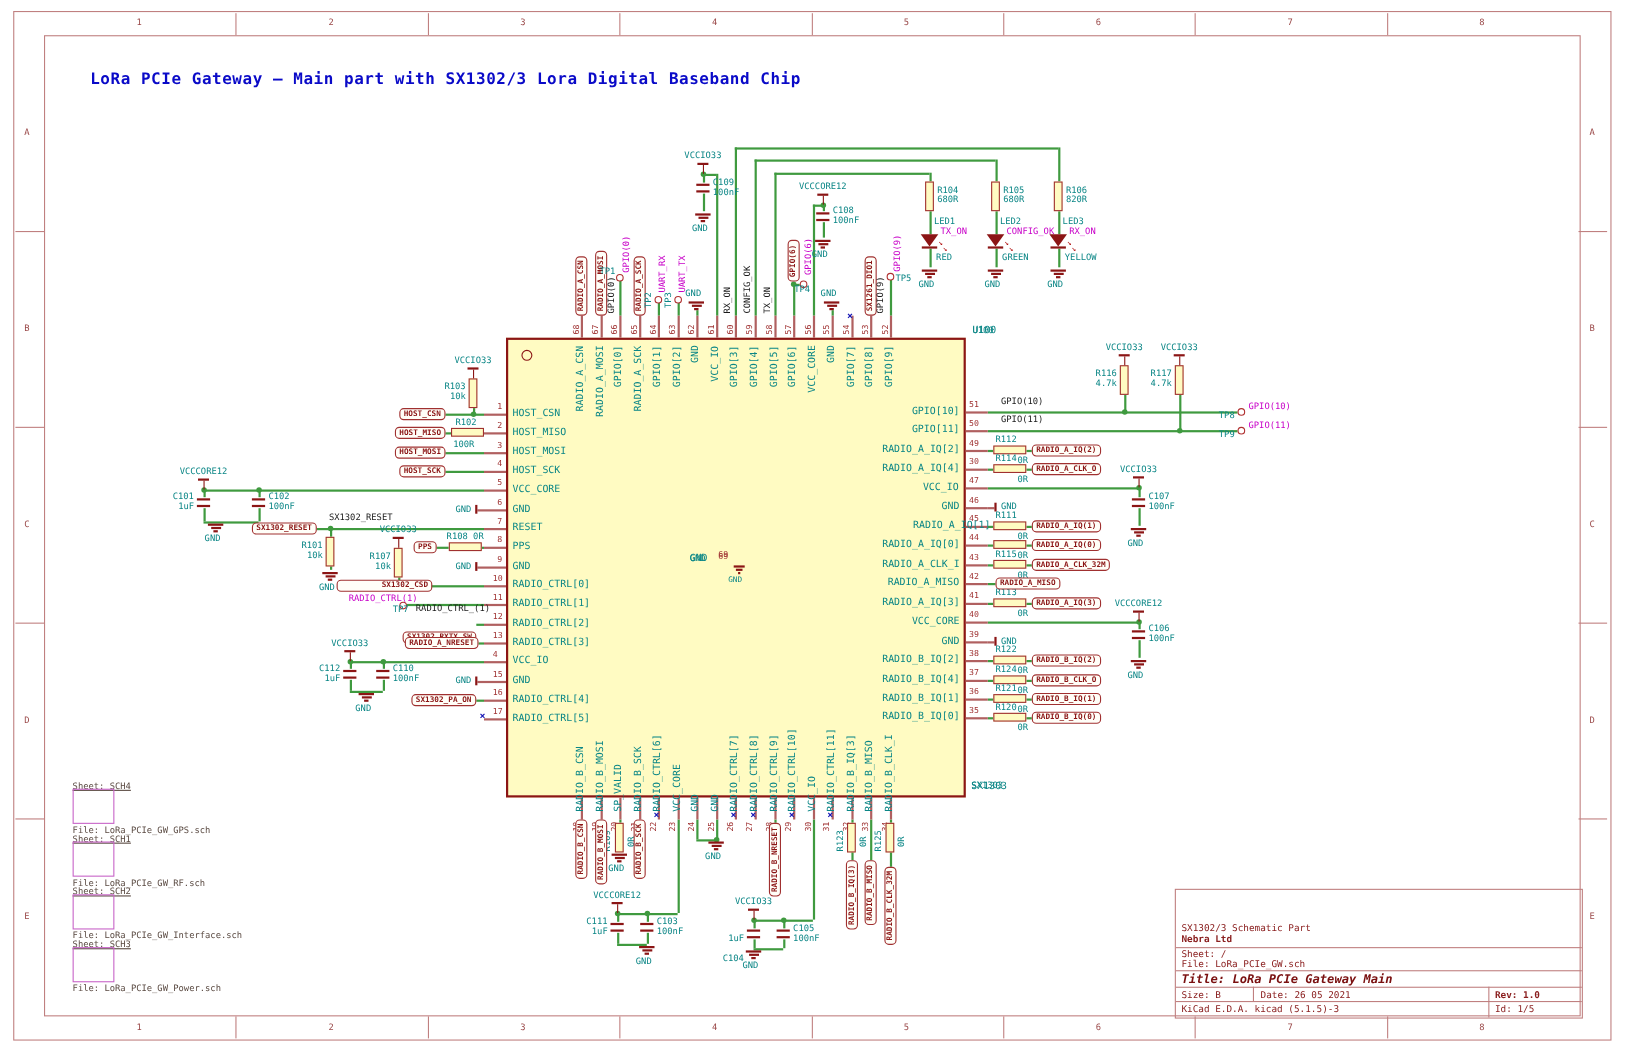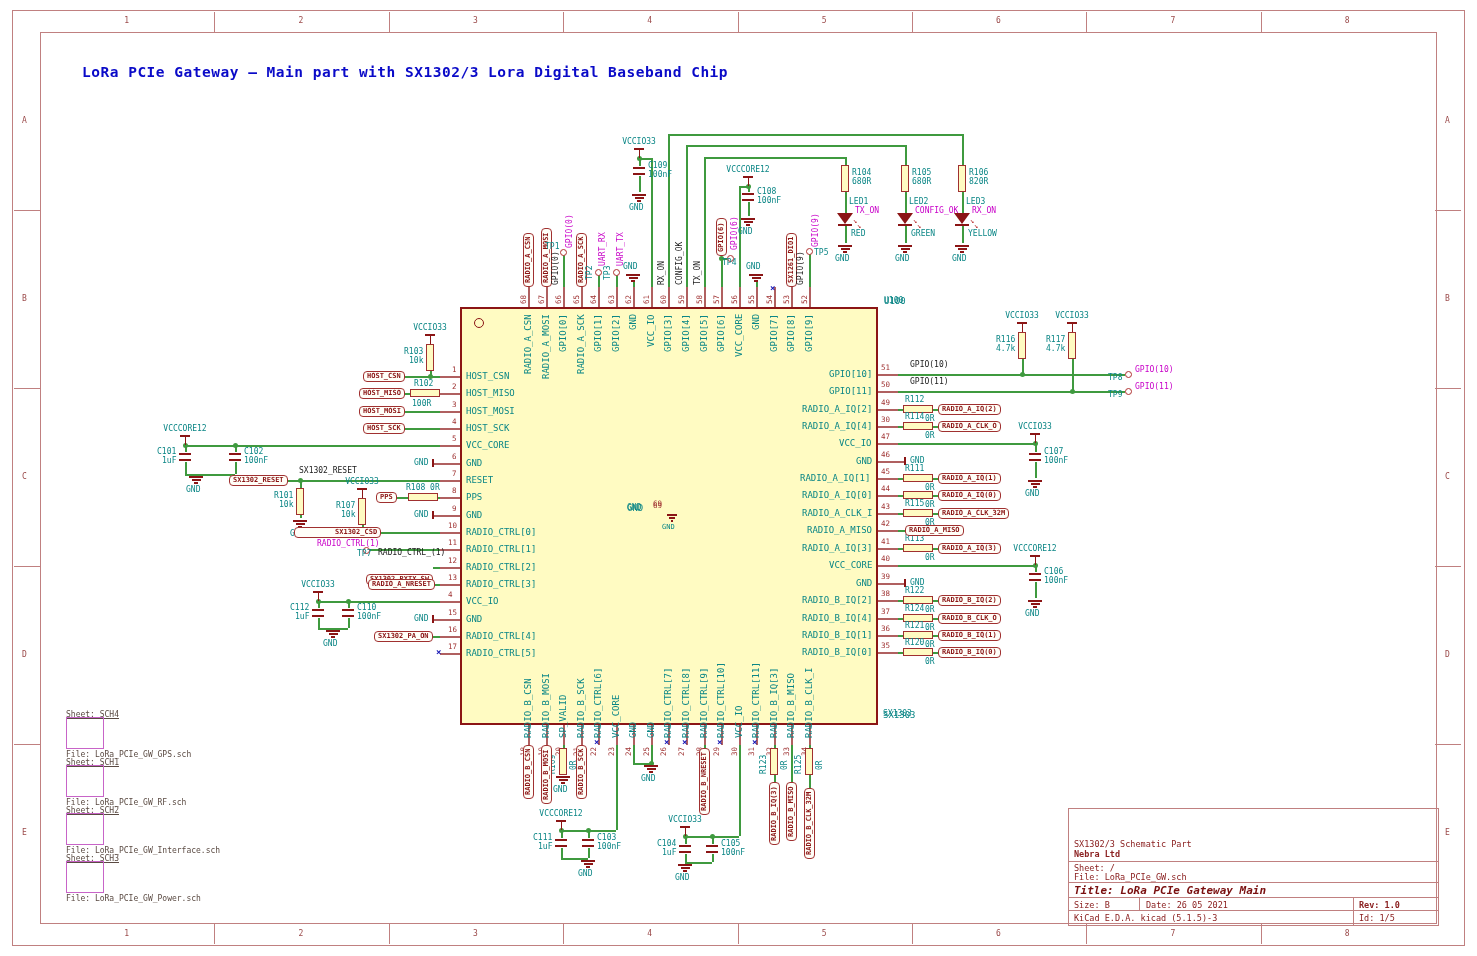--- a/index.html
+++ b/index.html
@@ -311,21 +311,21 @@
     <div class="ab pnum" style="left: 881px; top: 415px;">30</div>
     <div class="ab pname" style="top: 421px; left: 802px;">RADIO_A_IQ[4]</div>
     <div class="ab" style="left: 878px; top: 443px; width: 20px; height: 1.5px; background: rgb(176, 96, 96);"></div>
     <div class="ab pnum" style="left: 881px; top: 432px;">47</div>
     <div class="ab pname" style="top: 438px; left: 839px;">VCC_IO</div>
     <div class="ab" style="left: 878px; top: 461px; width: 20px; height: 1.5px; background: rgb(176, 96, 96);"></div>
     <div class="ab pnum" style="left: 881px; top: 450px;">46</div>
     <div class="ab pname" style="top: 456px; left: 856px;">GND</div>
     <div class="ab" style="left: 878px; top: 478px; width: 20px; height: 1.5px; background: rgb(176, 96, 96);"></div>
     <div class="ab pnum" style="left: 881px; top: 467px;">45</div>
-    <div class="ab pname" style="top: 473px; left: 800px;">RADIO_A_IQ[1]</div>
+    <div class="ab pname" style="top: 473px; left: 830px;">RADIO_A_IQ[1]</div>
     <div class="ab" style="left: 878px; top: 495px; width: 20px; height: 1.5px; background: rgb(176, 96, 96);"></div>
     <div class="ab pnum" style="left: 881px; top: 484px;">44</div>
     <div class="ab pname" style="top: 490px; left: 802px;">RADIO_A_IQ[0]</div>
     <div class="ab" style="left: 878px; top: 513px; width: 20px; height: 1.5px; background: rgb(176, 96, 96);"></div>
     <div class="ab pnum" style="left: 881px; top: 502px;">43</div>
     <div class="ab pname" style="top: 508px; left: 802px;">RADIO_A_CLK_I</div>
     <div class="ab" style="left: 878px; top: 530px; width: 20px; height: 1.5px; background: rgb(176, 96, 96);"></div>
     <div class="ab pnum" style="left: 881px; top: 519px;">42</div>
     <div class="ab pname" style="top: 525px; left: 807px;">RADIO_A_MISO</div>
     <div class="ab" style="left: 878px; top: 548px; width: 20px; height: 1.5px; background: rgb(176, 96, 96);"></div>
@@ -554,21 +554,21 @@
     <div class="ab" style="left: 555px; top: 839px; width: 12px; height: 2px; background: rgb(139, 21, 21);"></div>
     <div class="ab" style="left: 555px; top: 845px; width: 12px; height: 2px; background: rgb(139, 21, 21);"></div>
     <div class="ab teal" style="top: 833px; left: 533px;">C111</div>
     <div class="ab teal" style="top: 842px; left: 538px;">1uF</div>
     <div class="ab" style="left: 582px; top: 839px; width: 12px; height: 2px; background: rgb(139, 21, 21);"></div>
     <div class="ab" style="left: 582px; top: 845px; width: 12px; height: 2px; background: rgb(139, 21, 21);"></div>
     <div class="ab teal" style="left: 597px; top: 833px;">C103</div>
     <div class="ab teal" style="left: 597px; top: 842px;">100nF</div>
     <div class="ab" style="left: 679px; top: 845px; width: 12px; height: 2px; background: rgb(139, 21, 21);"></div>
     <div class="ab" style="left: 679px; top: 851px; width: 12px; height: 2px; background: rgb(139, 21, 21);"></div>
-    <div class="ab teal" style="top: 839px; left: 657px;">C104</div>
+    <div class="ab teal" style="top: 867px; left: 657px;">C104</div>
     <div class="ab teal" style="top: 848px; left: 662px;">1uF</div>
     <div class="ab" style="left: 706px; top: 845px; width: 12px; height: 2px; background: rgb(139, 21, 21);"></div>
     <div class="ab" style="left: 706px; top: 851px; width: 12px; height: 2px; background: rgb(139, 21, 21);"></div>
     <div class="ab teal" style="left: 721px; top: 839px;">C105</div>
     <div class="ab teal" style="left: 721px; top: 848px;">100nF</div>
     <div class="ab" style="left: 425px; top: 334px; width: 10px; height: 2px; background: rgb(139, 21, 21);"></div>
     <div class="ab" style="left: 429.5px; top: 336px; width: 1.5px; height: 8px; background: rgb(139, 21, 21);"></div>
     <div class="ab teal" style="left: 385px; top: 323px; width: 90px; text-align: center;">VCCIO33</div>
     <div class="ab" style="left: 180px; top: 435px; width: 10px; height: 2px; background: rgb(139, 21, 21);"></div>
     <div class="ab" style="left: 184.5px; top: 437px; width: 1.5px; height: 8px; background: rgb(139, 21, 21);"></div>
@@ -721,21 +721,21 @@
     <div class="ab ml" style="left: 972px; top: 206px;">RX_ON</div>
     <div class="ab teal" style="left: 968px; top: 229px;">YELLOW</div>
     <div class="ab" style="left: 970px; top: 217px; color: rgb(176, 16, 16); font-size: 7px;">↘</div>
     <div class="ab" style="left: 974px; top: 222px; color: rgb(176, 16, 16); font-size: 7px;">↘</div>
     <div class="ab hl" style="top: 370.5px; left: 363px;">HOST_CSN</div>
     <div class="ab hl" style="top: 387.5px; left: 359px;">HOST_MISO</div>
     <div class="ab hl" style="top: 405.5px; left: 359px;">HOST_MOSI</div>
     <div class="ab hl" style="top: 422.5px; left: 363px;">HOST_SCK</div>
     <div class="ab hl" style="top: 474.5px; left: 229px;">SX1302_RESET</div>
     <div class="ab hl" style="top: 491.5px; left: 376px;">PPS</div>
-    <div class="ab hl" style="top: 526.5px; left: 294px; padding-left: 40px;">SX1302_CSD</div>
+    <div class="ab hl" style="top: 526.5px; left: 306px; padding-left: 40px;">SX1302_CSD</div>
     <div class="ab hl" style="top: 561.5px; left: 366px; margin-top: 12px;">SX1302_RXTX_SW</div>
     <div class="ab hl" style="top: 578.5px; left: 368px;">RADIO_A_NRESET</div>
     <div class="ab hl" style="top: 630.5px; left: 374px;">SX1302_PA_ON</div>
     <div class="ab hl" style="left: 938px; top: 403.5px;">RADIO_A_IQ(2)</div>
     <div class="ab hl" style="left: 938px; top: 420.5px;">RADIO_A_CLK_O</div>
     <div class="ab hl" style="left: 938px; top: 472.5px;">RADIO_A_IQ(1)</div>
     <div class="ab hl" style="left: 938px; top: 489.5px;">RADIO_A_IQ(0)</div>
     <div class="ab hl" style="left: 938px; top: 507.5px;">RADIO_A_CLK_32M</div>
     <div class="ab hl" style="left: 905px; top: 524.5px;">RADIO_A_MISO</div>
     <div class="ab hl" style="left: 938px; top: 542.5px;">RADIO_A_IQ(3)</div>

